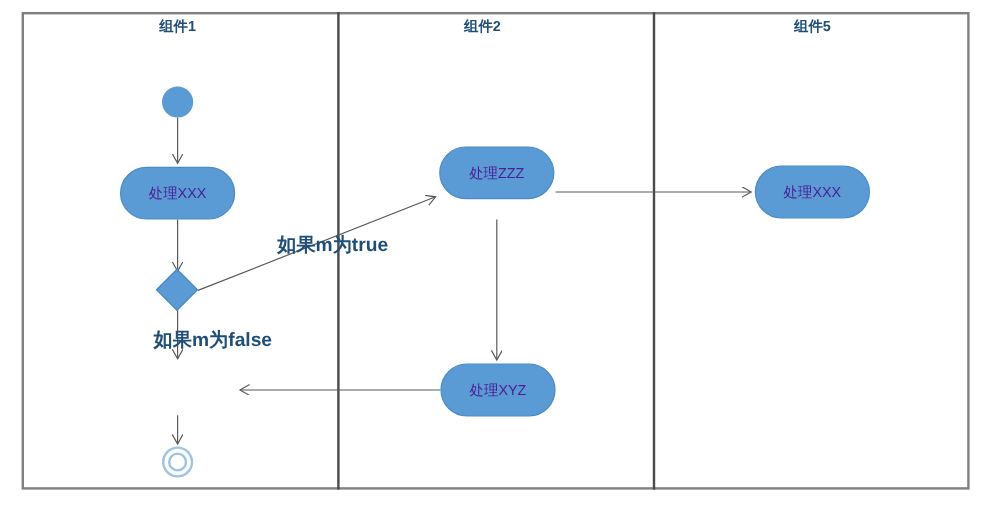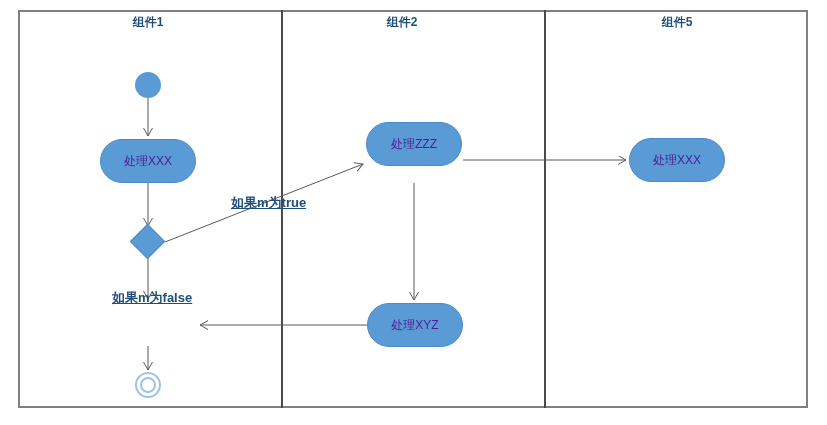--- a/index.html
+++ b/index.html
@@ -95,28 +95,27 @@
     background: #ffffff;
   }
   .end-inner {
     width: 16px; height: 16px;
     border-radius: 50%;
     border: 2px solid #9DC3E6;
     box-sizing: border-box;
   }
   .edge-label {
     position: absolute;
-    font-size: 13px;
+    font-size: 16px;
     font-weight: bold;
     color: #1F4E79;
     white-space: nowrap;
-    text-decoration: underline;
   }
   .l-true  { left: 231px; top: 194px; }
-  .l-false { left: 112px; top: 273px; margin-top: 16px; }
+  .l-false { left: 128px; top: 273px; }
 </style>
 </head>
 <body>
 
 <div class="stage">
 
   <div class="frame"></div>
   <div class="divider d1"></div>
   <div class="divider d2"></div>
 

